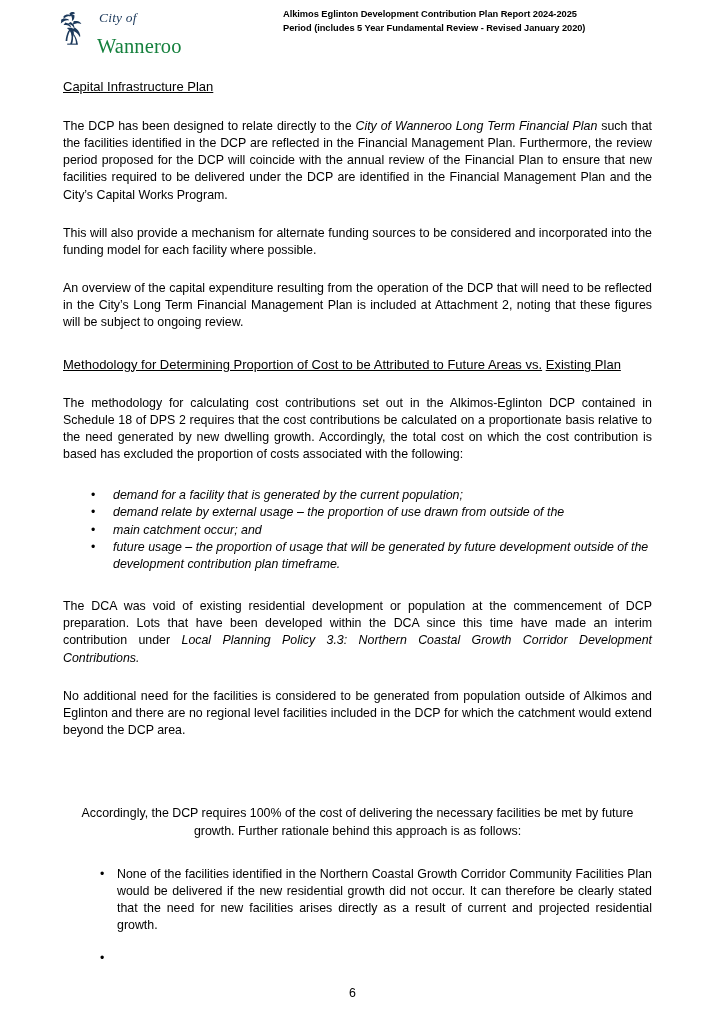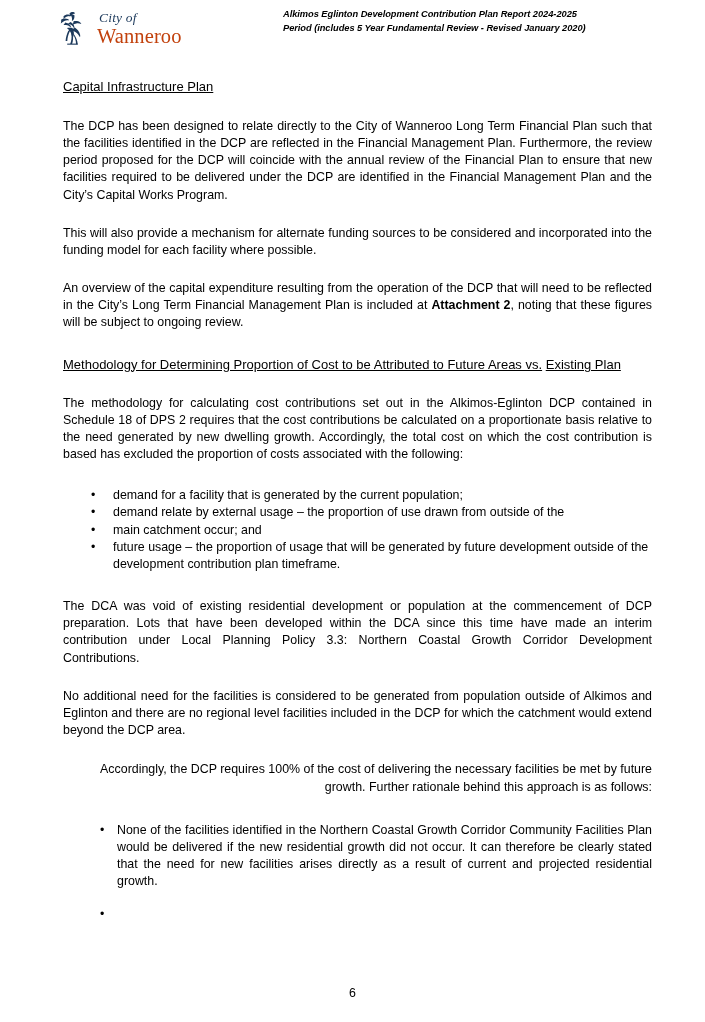--- a/index.html
+++ b/index.html
@@ -51,34 +51,33 @@
     font-style: italic;
     font-size: 13.5px;
     color: #1d3a5c;
     letter-spacing: 0.2px;
     margin-left: 2px;
   }
   .logo-wanneroo {
     display: block;
     font-family: "Liberation Serif", serif;
     font-size: 20.5px;
-    color: #c2410c;
+    color: #15803d;
     letter-spacing: 0.1px;
-    margin-top: 1px;
+    margin-top: 11px;
   }
   .header-title {
     position: absolute;
     left: 283px;
     top: 8px;
     width: 380px;
     font-size: 9.3px;
     font-weight: bold;
     line-height: 1.48;
     letter-spacing: -0.05px;
-    font-style: italic;
   }
   .header-title span { display: block; }
 
   
   .content {
     position: absolute;
     left: 63px;
     top: 78px;
     width: 589px;
   }
@@ -90,23 +89,23 @@
     line-height: 1.38;
   }
   h2.doc-heading .u { text-decoration: underline; }
 
   p.para {
     font-size: 12.4px;
     line-height: 1.385;
     margin: 0;
     text-align: justify;
   }
-  p.para.noj { text-align: right; }
-  .it { }
-  .bd { font-weight: bold; }
+  p.para.noj { text-align: center; margin-top: 44px; }
+  .it { font-style: italic; }
+  .bd { font-weight: normal; }
   .sp-21 { height: 21px; }
   .sp-22 { height: 22px; }
   .sp-24 { height: 24px; }
   .sp-25 { height: 25px; }
   .sp-26 { height: 26px; }
 
   
   ul.blist {
     list-style: none;
     margin: 0;

